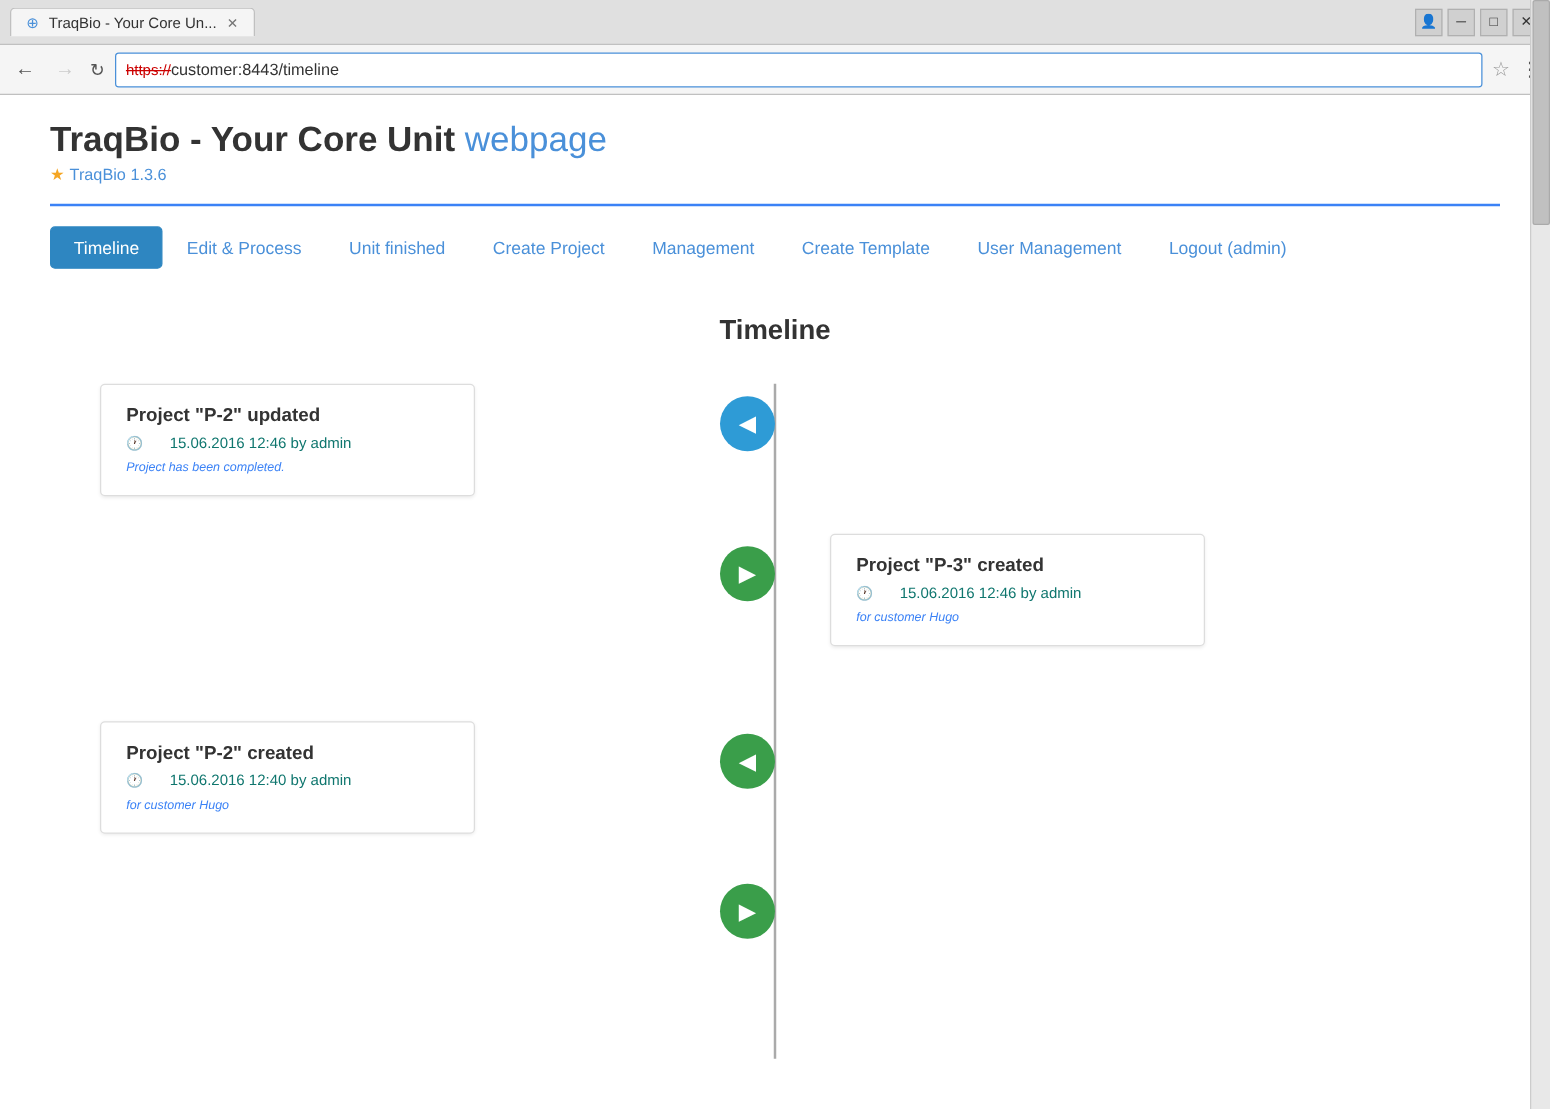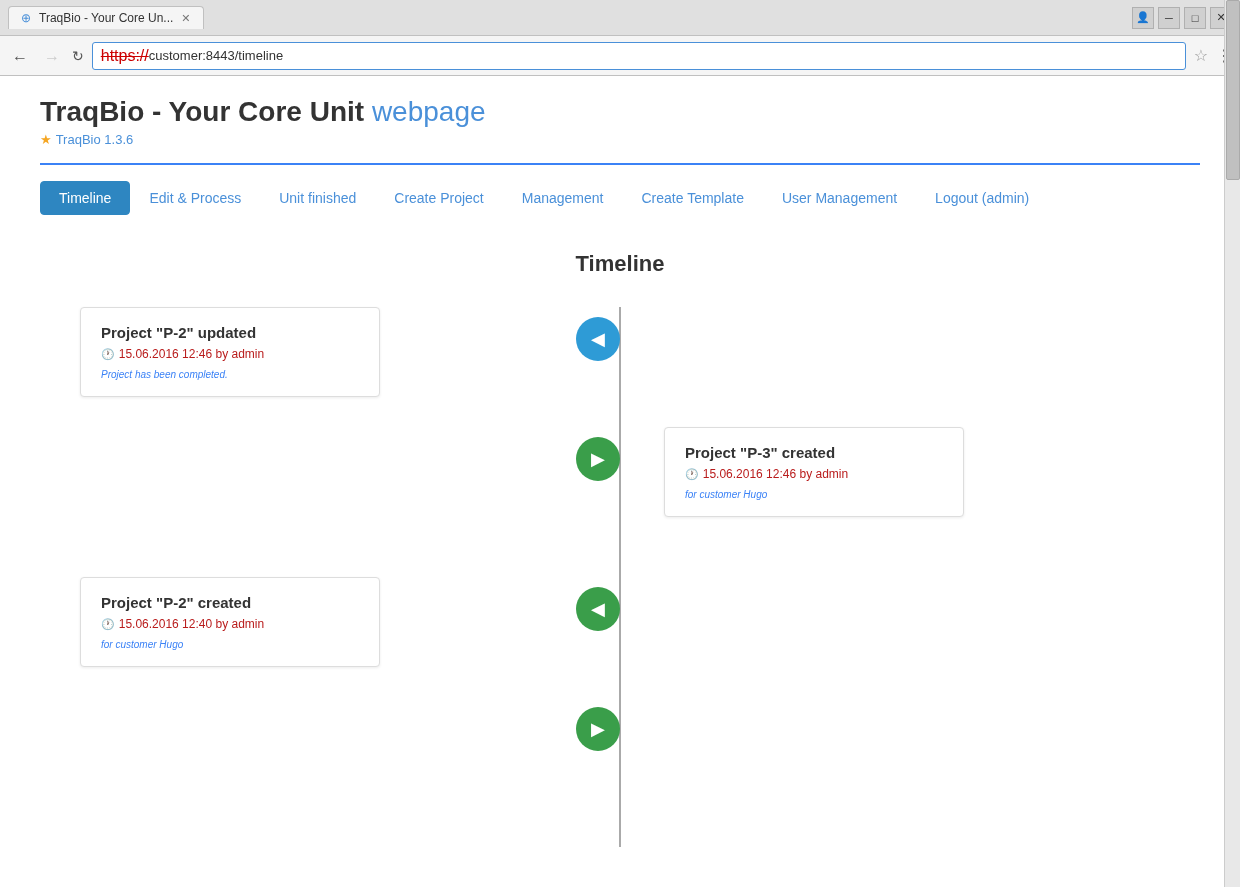--- a/index.html
+++ b/index.html
@@ -12,21 +12,21 @@
     .tab-icon { color: #4a90d9; font-size: 12px; }
     .tab-close { cursor: pointer; color: #777; font-size: 11px; margin-left: auto; }
     .title-bar-controls { margin-left: auto; display: flex; gap: 4px; }
     .title-bar-btn { width: 22px; height: 22px; background: #d0d0d0; border: 1px solid #b0b0b0; display: flex; align-items: center; justify-content: center; font-size: 11px; cursor: pointer; }
 
     .address-bar { background: #f5f5f5; height: 40px; display: flex; align-items: center; padding: 0 8px; border-bottom: 1px solid #c0c0c0; gap: 8px; }
     .nav-btn { background: none; border: none; font-size: 16px; color: #555; cursor: pointer; padding: 0 4px; }
     .nav-btn:disabled { color: #ccc; }
     .reload-btn { background: none; border: none; font-size: 14px; color: #555; cursor: pointer; }
     .url-bar { flex: 1; height: 28px; border: 1px solid #4a90d9; border-radius: 3px; padding: 0 8px; font-size: 13px; background: white; display: flex; align-items: center; }
-    .url-secure { color: #cc0000; font-size: 16px; text-decoration: line-through; }
+    .url-secure { color: #cc0000; font-size: 12px; text-decoration: line-through; }
     .url-text { font-size: 13px; color: #333; }
     .star-btn { background: none; border: none; font-size: 16px; color: #999; cursor: pointer; }
     .menu-btn { background: none; border: none; font-size: 16px; color: #555; cursor: pointer; }
 
     
     .page-content { background: white; margin: 0; padding: 20px 40px 40px 40px; min-height: 811px; overflow-y: auto; }
 
     
     .page-header { padding-bottom: 16px; border-bottom: 2px solid #3b82f6; margin-bottom: 0; }
     .page-title { font-size: 28px; font-weight: bold; color: #333; }
@@ -46,21 +46,21 @@
     
     .timeline { position: relative; padding: 0 0 20px 0; }
     .timeline-line { position: absolute; left: 50%; top: 0; bottom: 0; width: 2px; background: #aaa; transform: translateX(-50%); }
 
     .timeline-item { display: flex; align-items: flex-start; position: relative; margin-bottom: 30px; }
     .timeline-item.left { flex-direction: row; justify-content: flex-start; }
     .timeline-item.right { flex-direction: row-reverse; justify-content: flex-start; }
 
     .timeline-card { background: white; border: 1px solid #ddd; border-radius: 4px; padding: 16px 20px; width: 300px; box-shadow: 0 1px 3px rgba(0,0,0,0.08); }
     .timeline-card-title { font-size: 15px; font-weight: bold; color: #333; margin-bottom: 6px; }
-    .timeline-card-meta { font-size: 12px; color: #b91c1c; display: flex; align-items: center; gap: 4px; margin-bottom: 8px; }
+    .timeline-card-meta { font-size: 12px; color: #0f766e; display: flex; align-items: center; gap: 21px; margin-bottom: 8px; }
     .timeline-card-body { font-size: 10px; color: #3b82f6; font-style: italic; }
 
     .timeline-icon { position: absolute; left: 50%; transform: translateX(-50%); width: 44px; height: 44px; border-radius: 50%; display: flex; align-items: center; justify-content: center; font-size: 20px; color: white; z-index: 2; top: 12px; }
     .timeline-icon.blue { background: #2e9bd6; }
     .timeline-icon.green { background: #3a9e4a; }
 
     .timeline-item.left .timeline-card { margin-right: calc(50% + 36px); }
     .timeline-item.right .timeline-card { margin-left: calc(50% + 36px); }
 
     

